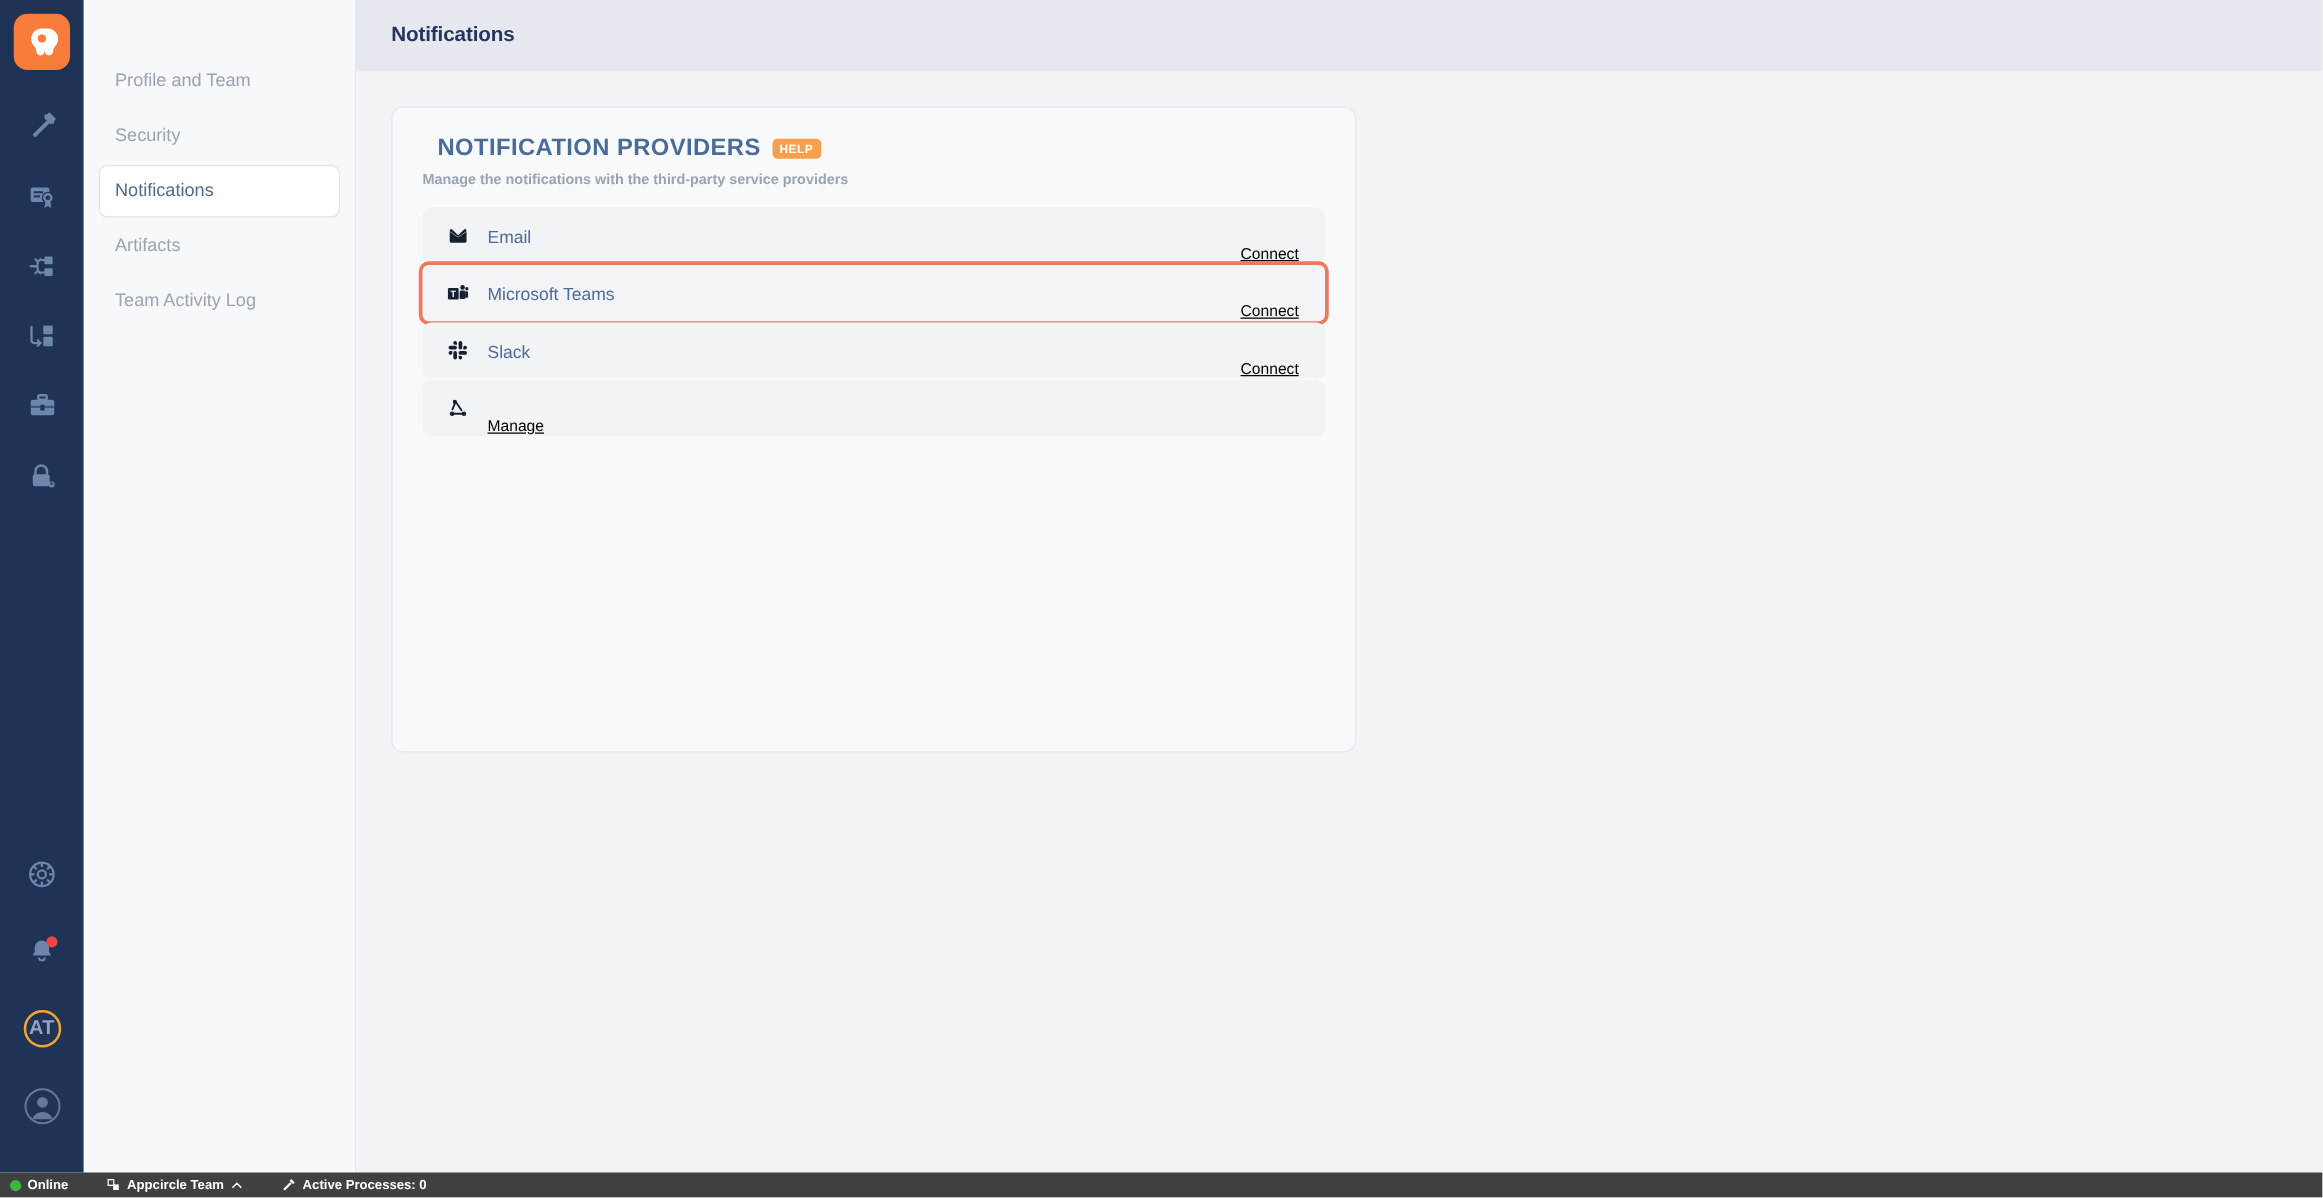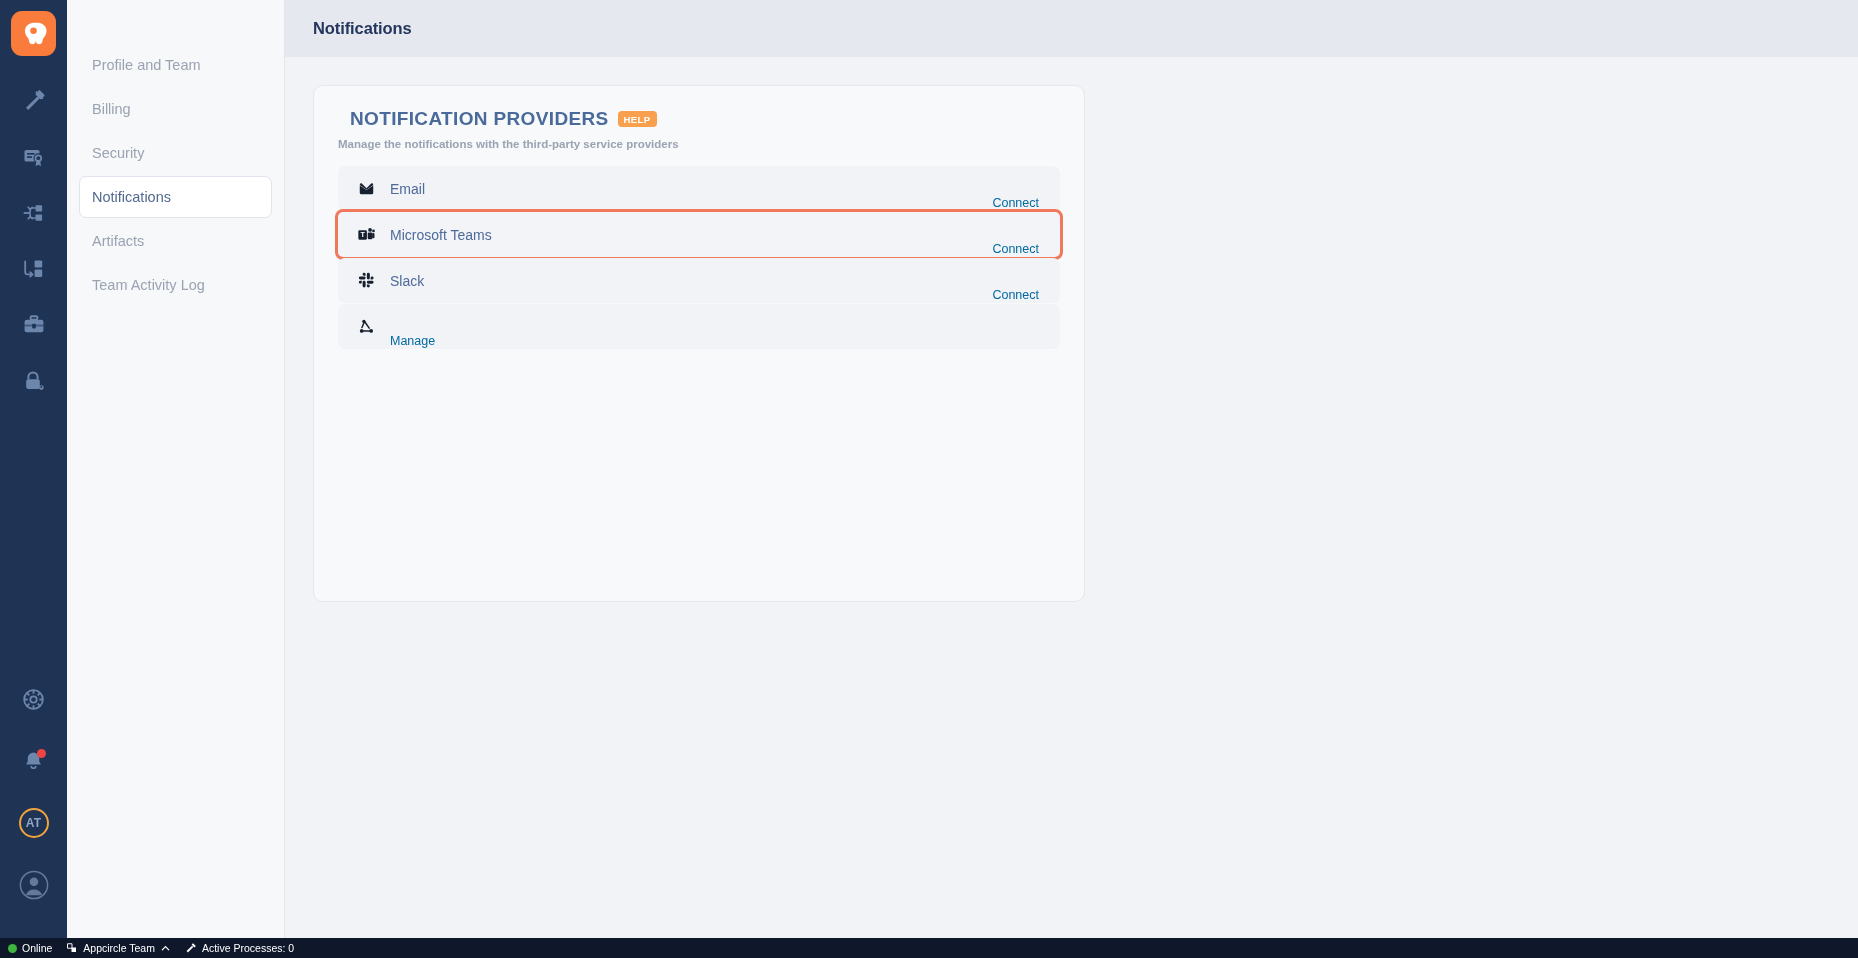--- a/index.html
+++ b/index.html
@@ -50,21 +50,21 @@
     position: absolute;
     width: 9px; height: 9px; border-radius: 50%;
     background: #ef4444;
     top: 11px; right: 11px;
   }
   .avatar-initials {
     width: 30px; height: 30px;
     border-radius: 50%;
     border: 2px solid #f2a33c;
     color: #8fa4c4;
-    font-size: 12px;
+    font-size: 16px;
     font-weight: bold;
     display: flex; align-items: center; justify-content: center;
     letter-spacing: .3px;
   }
 
   
   .sidebar {
     width: 218px;
     flex: 0 0 218px;
     background: #f7f8fa;
@@ -172,36 +172,38 @@
     flex: 0 0 20px;
   }
   .provider-name {
     font-size: 14px;
     color: #4d6album;
     color: #4d6a99;
     flex: 1 1 auto;
   }
   .provider-action {
     font-size: 12.5px;
-    color: #0369a1;
+    color: #000000;
+    text-decoration: underline;
     cursor: pointer;
     margin-top: 29px;
   }
 
   
   .statusbar {
     height: 20px;
     flex: 0 0 20px;
-    background: #0f172a;
+    background: #404040;
     display: flex;
     align-items: center;
     color: #ffffff;
     font-size: 10.5px;
     padding-left: 6px;
-    gap: 4px;
+    gap: 20px;
+    font-weight: bold;
   }
   .status-seg {
     display: flex; align-items: center; gap: 5px;
     padding: 0 8px 0 2px;
     height: 20px;
     cursor: pointer;
   }
   .online-dot {
     width: 9px; height: 9px; border-radius: 50%;
     background: #3fb53f;
@@ -308,21 +310,20 @@
             <circle cx="16" cy="12.6" r="4.6" fill="#64799c"></circle>
             <path d="M7.2 27 a9.4 9.4 0 0 1 17.6 0 z" fill="#64799c"></path>
           </svg>
         </div>
       </div>
     </div>
 
     <div class="sidebar">
       <div class="sidebar-nav">
         <div class="nav-item">Profile and Team</div>
-        <div class="nav-item">Billing</div>
         <div class="nav-item">Security</div>
         <div class="nav-item active">Notifications</div>
         <div class="nav-item">Artifacts</div>
         <div class="nav-item">Team Activity Log</div>
       </div>
     </div>
 
     <div class="main">
       <div class="topbar">
         <div class="topbar-title">Notifications</div>

